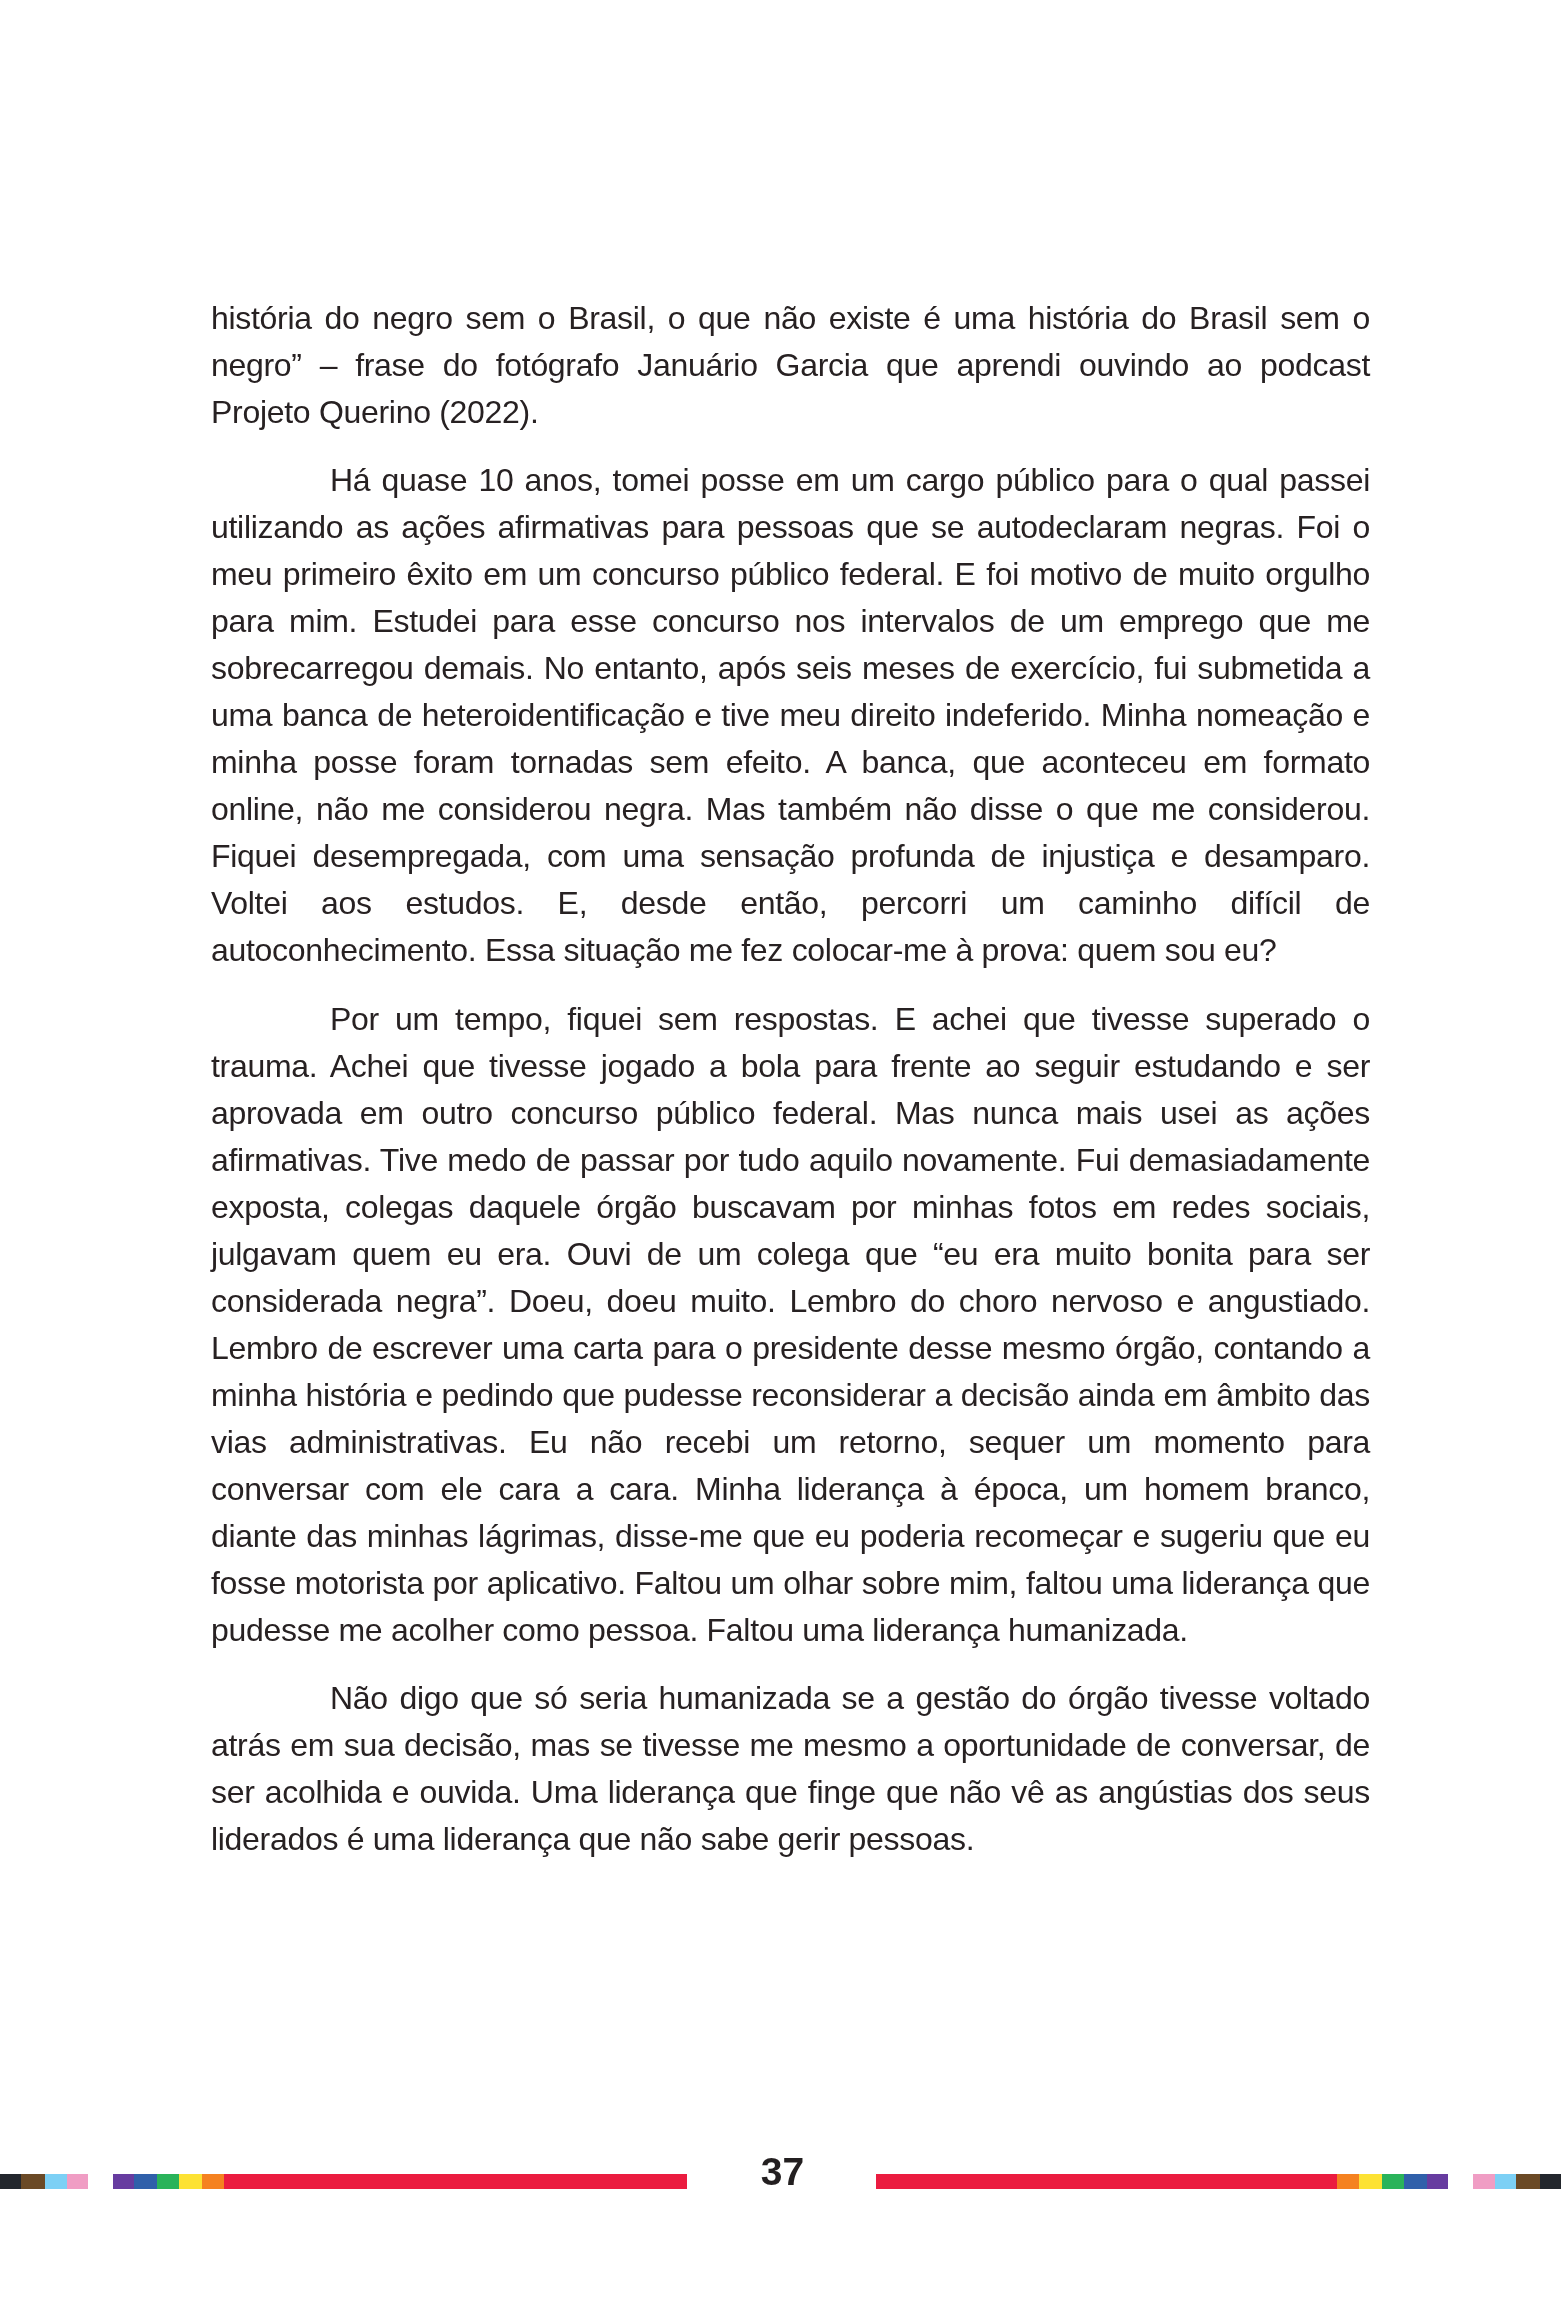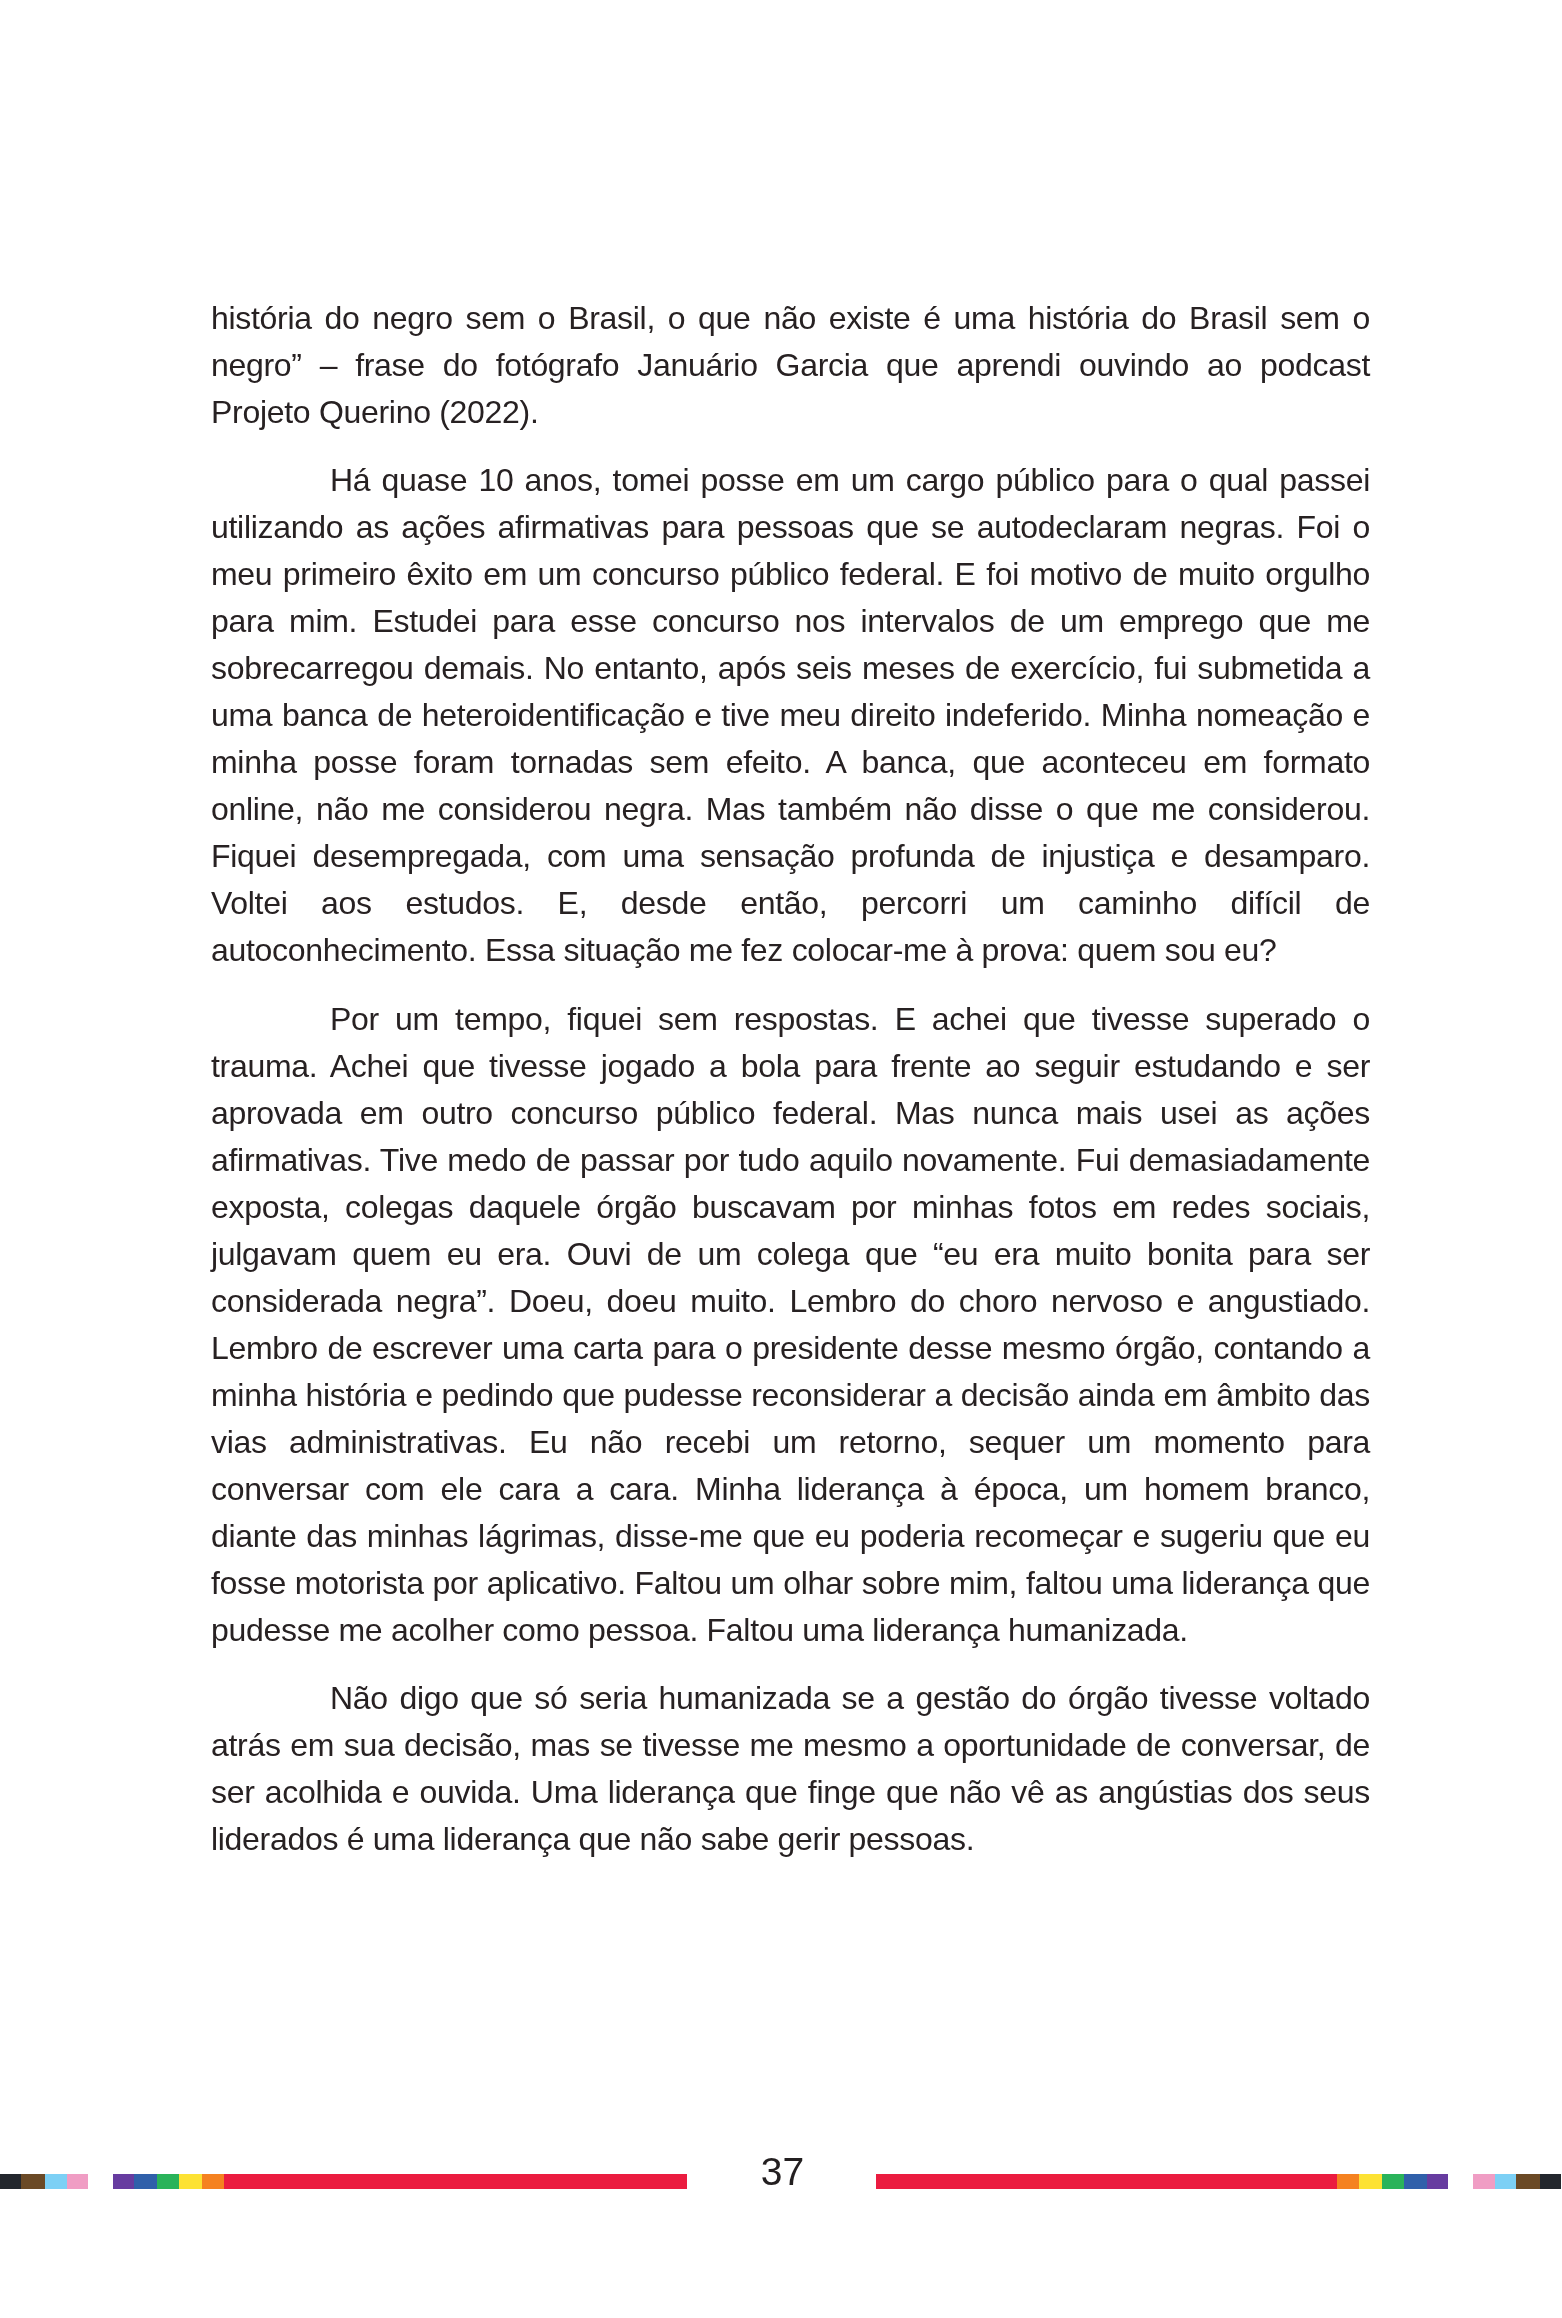--- a/index.html
+++ b/index.html
@@ -47,21 +47,21 @@
     height: 100%;
     flex: 0 0 auto;
   }
   .page-number {
     position: absolute;
     left: 688px;
     top: 2152px;
     width: 189px;
     text-align: center;
     font-size: 39px;
-    font-weight: 400;
+    font-weight: 700;
     line-height: 1;
     color: #231f20;
   }
 </style>
 </head>
 <body>
 
 <div class="page">
 
   <div class="text-block">

